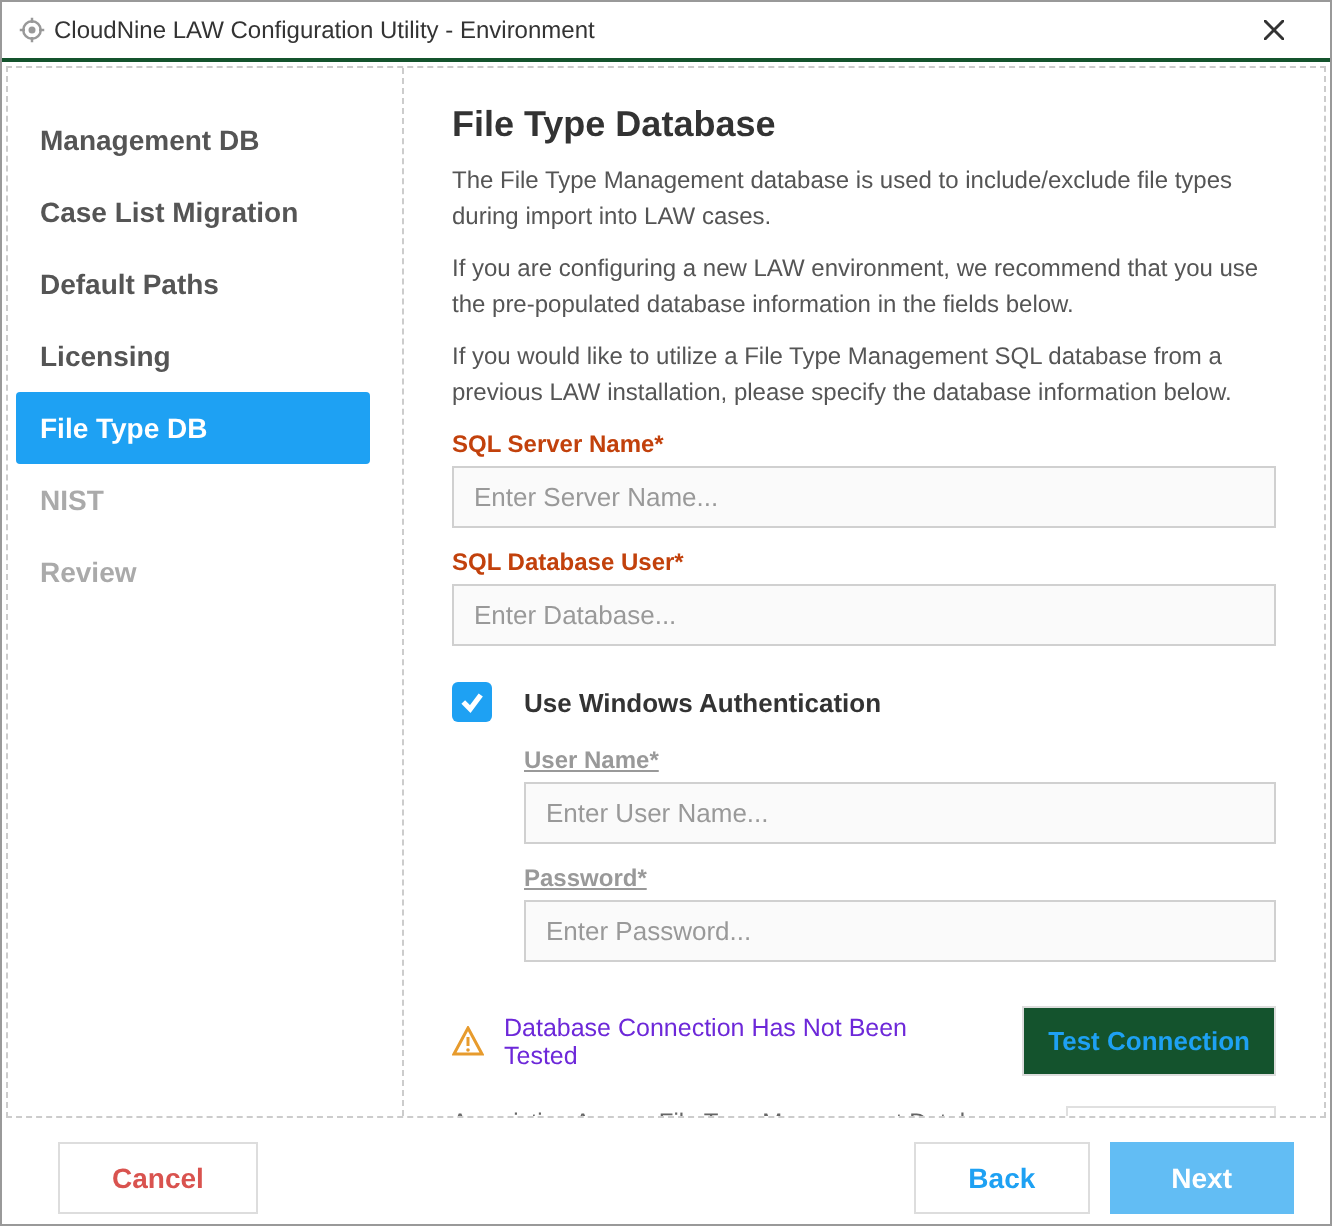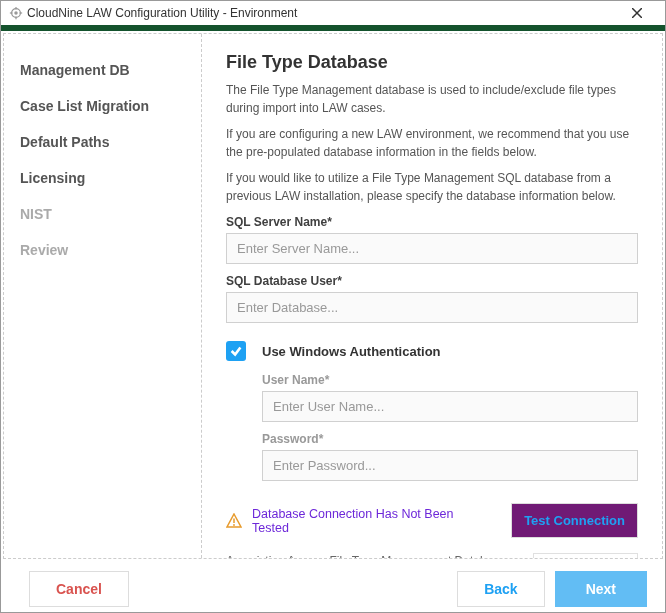--- a/index.html
+++ b/index.html
@@ -1,45 +1,45 @@
 <!DOCTYPE html>
 <html><head>
 <meta charset="utf-8">
 <style>
   * { box-sizing: border-box; margin: 0; padding: 0; }
   body { font-family: "Segoe UI", Tahoma, sans-serif; background: #fff; width: 666px; height: 613px; overflow: hidden; border: 1px solid #999; }
-  .titlebar { height: 30px; border-bottom: 6px solid #14532d; display: flex; align-items: center; padding: 0 8px; }
+  .titlebar { height: 30px; border-bottom: 2px solid #14532d; display: flex; align-items: center; padding: 0 8px; }
   .titlebar .title { font-size: 12px; color: #333; flex: 1; margin-left: 4px; }
   .titlebar .app-icon { width: 14px; height: 14px; display: inline-block; }
   .titlebar .app-icon svg { width: 14px; height: 14px; }
   .close-btn { width: 40px; height: 28px; display: flex; align-items: center; justify-content: center; cursor: pointer; }
   .close-btn svg { width: 10px; height: 10px; stroke: #333; stroke-width: 1.5; }
   .body-area { display: flex; height: calc(100% - 30px - 55px); border: 1px dashed #ccc; margin: 2px; gap: 12px; }
   .sidebar { width: 185px; padding: 18px 0 0 0; }
   .sidebar-item { padding: 10px 16px; font-size: 14px; color: #555; font-weight: 600; cursor: pointer; }
   .sidebar-item.active { background: #1ea1f3; color: #fff; border-radius: 2px; margin: 0 4px; padding: 10px 12px; }
   .sidebar-item.disabled { color: #aaa; }
   .main { flex: 1; padding: 18px 24px 0 24px; overflow: hidden; border-left: 1px dashed #ccc; position: relative; }
   .main h2 { font-size: 18px; font-weight: 700; color: #333; margin-bottom: 8px; }
   .desc { font-size: 12px; color: #555; line-height: 1.5; margin-bottom: 8px; }
-  .field-label { font-size: 12px; font-weight: 600; color: #404040; margin-top: 10px; margin-bottom: 4px; }
+  .field-label { font-size: 12px; font-weight: 600; color: #c2410c; margin-top: 10px; margin-bottom: 4px; }
   .text-input { width: 100%; padding: 7px 10px; font-size: 13px; border: 1px solid #d0d0d0; background: #fafafa; color: #b91c1c; }
   .text-input::placeholder { color: #999; }
   .text-input:disabled { color: #bbb; }
   .checkbox-row { display: flex; align-items: center; margin: 18px 0 12px 0; }
   .checkbox { width: 20px; height: 20px; background: #1ea1f3; border-radius: 3px; display: flex; align-items: center; justify-content: center; cursor: pointer; }
   .checkbox svg { width: 14px; height: 14px; stroke: #fff; stroke-width: 3; fill: none; }
   .checkbox-label { font-size: 13px; font-weight: 600; color: #333; margin-left: 16px; }
   .indented { margin-left: 36px; }
-  .indented .field-label { color: #999; }
+  .indented .field-label { color: #999; text-decoration: underline; }
   .indented .text-input { color: #bbb; }
   .connection-row { display: flex; align-items: center; margin-top: 22px; }
   .warn-icon { width: 16px; height: 16px; margin-right: 10px; }
   .conn-text { font-size: 12.5px; font-weight: 400; color: #6d28d9; flex: 1; }
-  .test-btn { border: 1px solid #ddd; color: #1ea1f3; font-weight: 600; font-size: 13px; padding: 9px 12px; background: #701a75; cursor: pointer; margin-left: 48px; }
+  .test-btn { border: 1px solid #ddd; color: #1ea1f3; font-weight: 600; font-size: 13px; padding: 9px 12px; background: #14532d; cursor: pointer; margin-left: 48px; }
   .import-row { display: flex; align-items: center; margin-top: 14px; gap: 12px; }
   .import-text { font-size: 12px; color: #666; flex: 1; line-height: 1.5; }
   .import-btn { border: 1px solid #e0e0e0; color: #8fcdf4; font-weight: 600; font-size: 13px; padding: 9px 16px; background: #fff; cursor: pointer; }
   .footer { height: 55px; display: flex; align-items: center; padding: 0 18px; }
   .footer .spacer { flex: 1; }
   .btn { border: 1px solid #ddd; background: #fff; font-size: 14px; font-weight: 600; padding: 9px 26px; cursor: pointer; margin-left: 10px; }
   .btn.cancel { color: #d9534f; }
   .btn.back { color: #1ea1f3; }
   .btn.next { background: #62bdf4; color: #fff; border-color: #62bdf4; padding: 9px 30px; }
 </style>
@@ -65,20 +65,21 @@
       </svg>
   </div>
 </div>
 
 <div class="body-area">
   <div class="sidebar">
     <div class="sidebar-item">Management DB</div>
     <div class="sidebar-item">Case List Migration</div>
     <div class="sidebar-item">Default Paths</div>
     <div class="sidebar-item">Licensing</div>
+    <div class="sidebar-item active">File Type DB</div>
     <div class="sidebar-item disabled">NIST</div>
     <div class="sidebar-item disabled">Review</div>
   </div>
 
   <div class="main">
     <h2>File Type Database</h2>
     <p class="desc">The File Type Management database is used to include/exclude file types during import into LAW cases.</p>
     <p class="desc">If you are configuring a new LAW environment, we recommend that you use the pre-populated database information in the fields below.</p>
     <p class="desc">If you would like to utilize a File Type Management SQL database from a previous LAW installation, please specify the database information below.</p>
 

